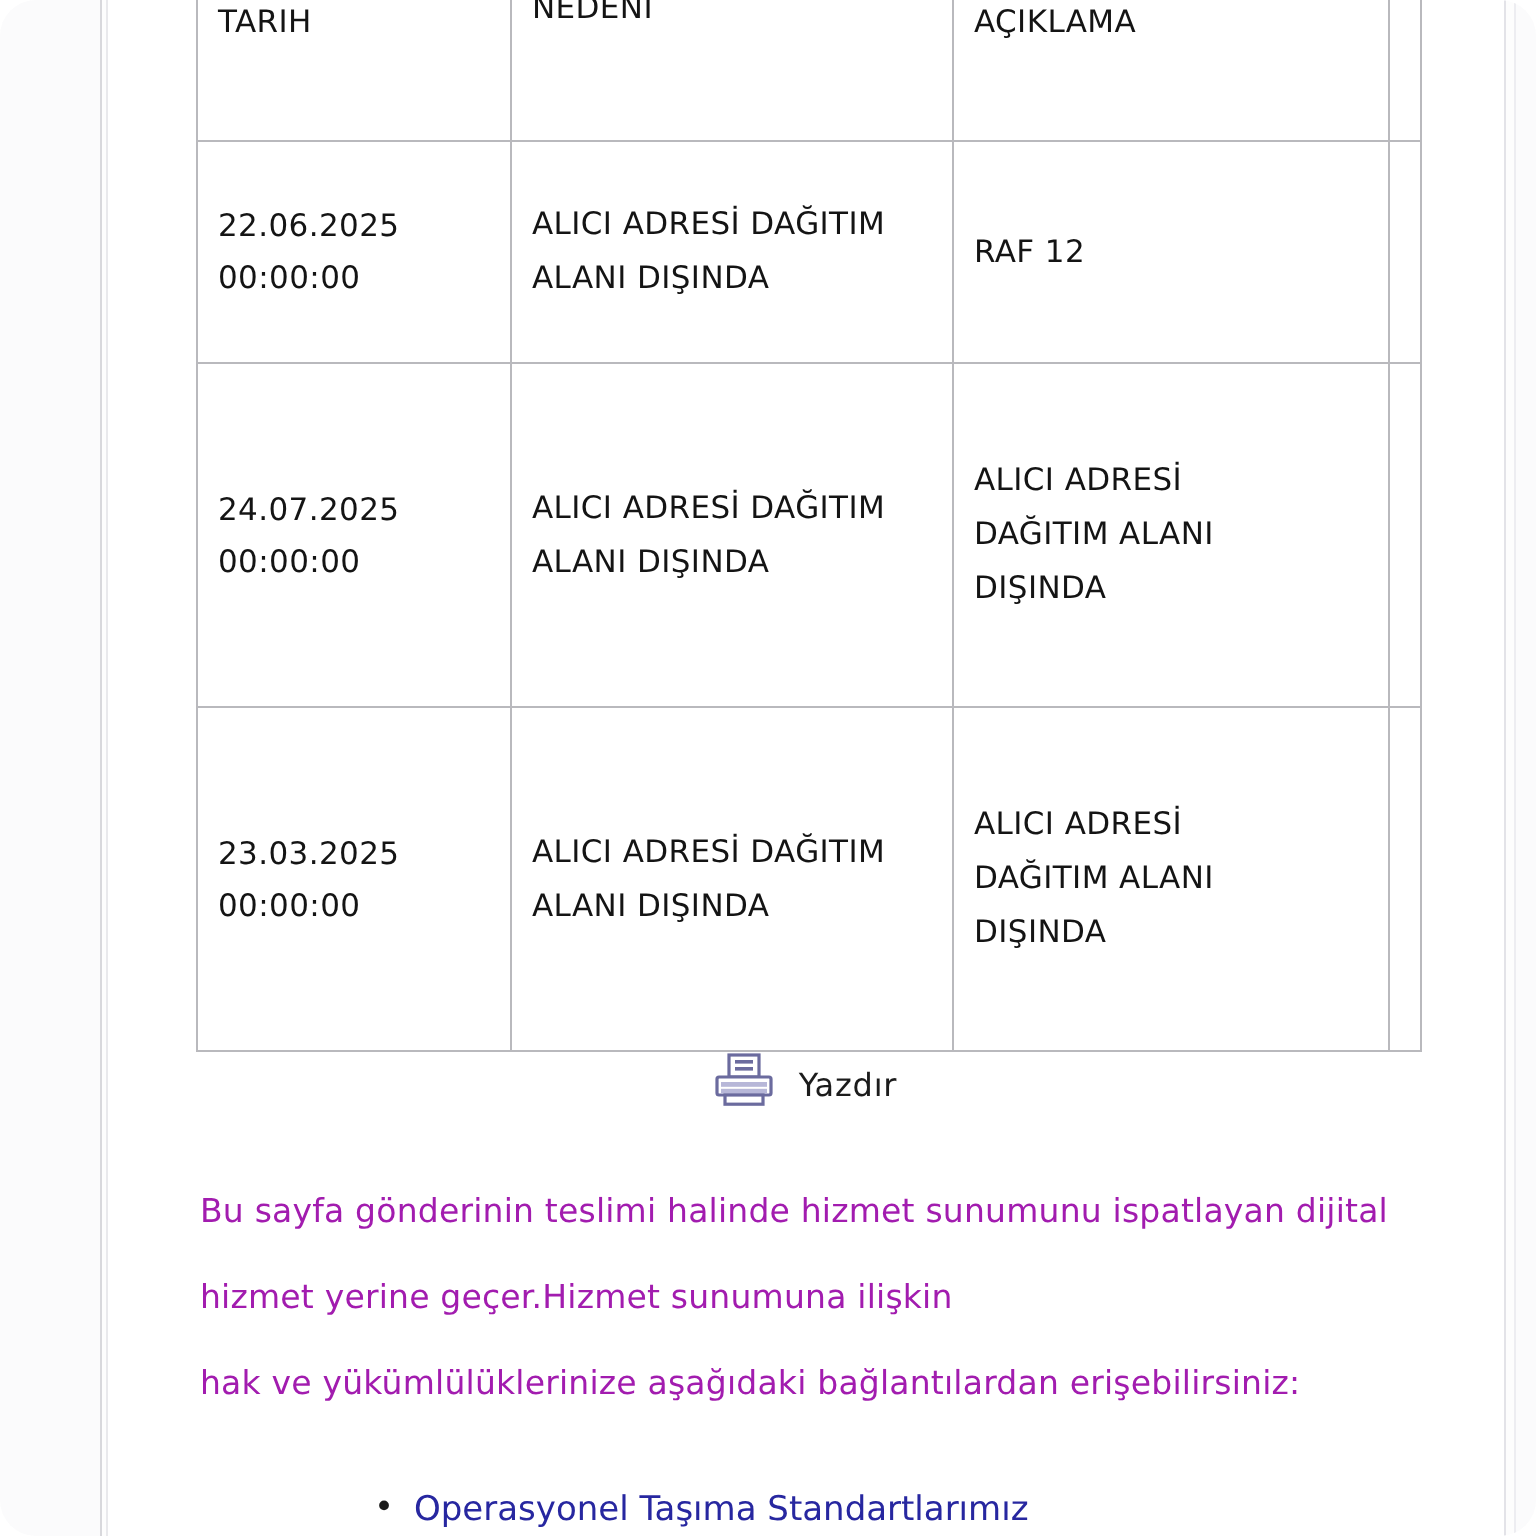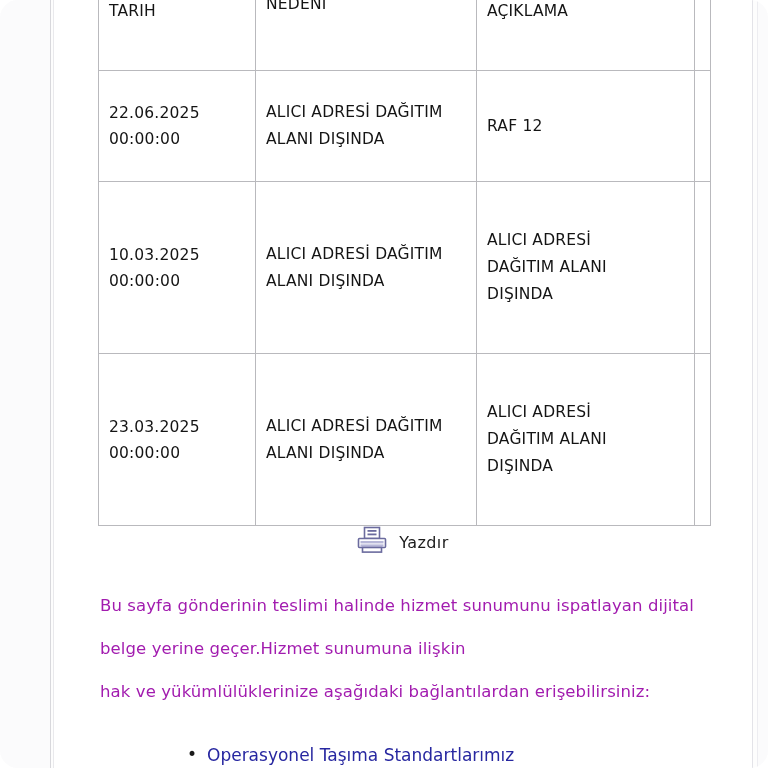--- a/index.html
+++ b/index.html
@@ -199,21 +199,21 @@
               <span class="cellline">ALANI DIŞINDA</span>
             </td>
             <td class="desc-cell">
               <span class="cellline">RAF 12</span>
             </td>
             <td></td>
           </tr>
 
           <tr class="data-row tall">
             <td class="date-cell">
-              <span class="cellline">10.03.2025</span>
+              <span class="cellline">24.07.2025</span>
               <span class="spacer"></span>
               <span class="cellline">00:00:00</span>
             </td>
             <td class="reason-cell">
               <span class="cellline">ALICI ADRESİ DAĞITIM</span>
               <span class="spacer"></span>
               <span class="cellline">ALANI DIŞINDA</span>
             </td>
             <td class="desc-cell">
               <span class="cellline">ALICI ADRESİ</span>
@@ -259,21 +259,21 @@
           <rect x="3.5" y="15" width="23" height="2.4" fill="#b7b7d8"></rect>
           <rect x="3.5" y="18.4" width="23" height="2.4" fill="#b7b7d8"></rect>
           <rect x="5.5" y="21.5" width="19" height="4.6" fill="#ffffff" stroke="#6b6b9e" stroke-width="1.6"></rect>
         </svg>
       </span>
       <span class="print-label">Yazdır</span>
     </div>
 
     <div class="para">
       <span class="pline">Bu sayfa gönderinin teslimi halinde hizmet sunumunu ispatlayan dijital</span>
-      <span class="pline">belge yerine geçer.Hizmet sunumuna ilişkin</span>
+      <span class="pline">hizmet yerine geçer.Hizmet sunumuna ilişkin</span>
       <span class="pline">hak ve yükümlülüklerinize aşağıdaki bağlantılardan erişebilirsiniz:</span>
     </div>
 
     <ul class="links">
       <li>
         <a href="#">Operasyonel Taşıma Standartlarımız</a>
       </li>
     </ul>
 
   </div>

